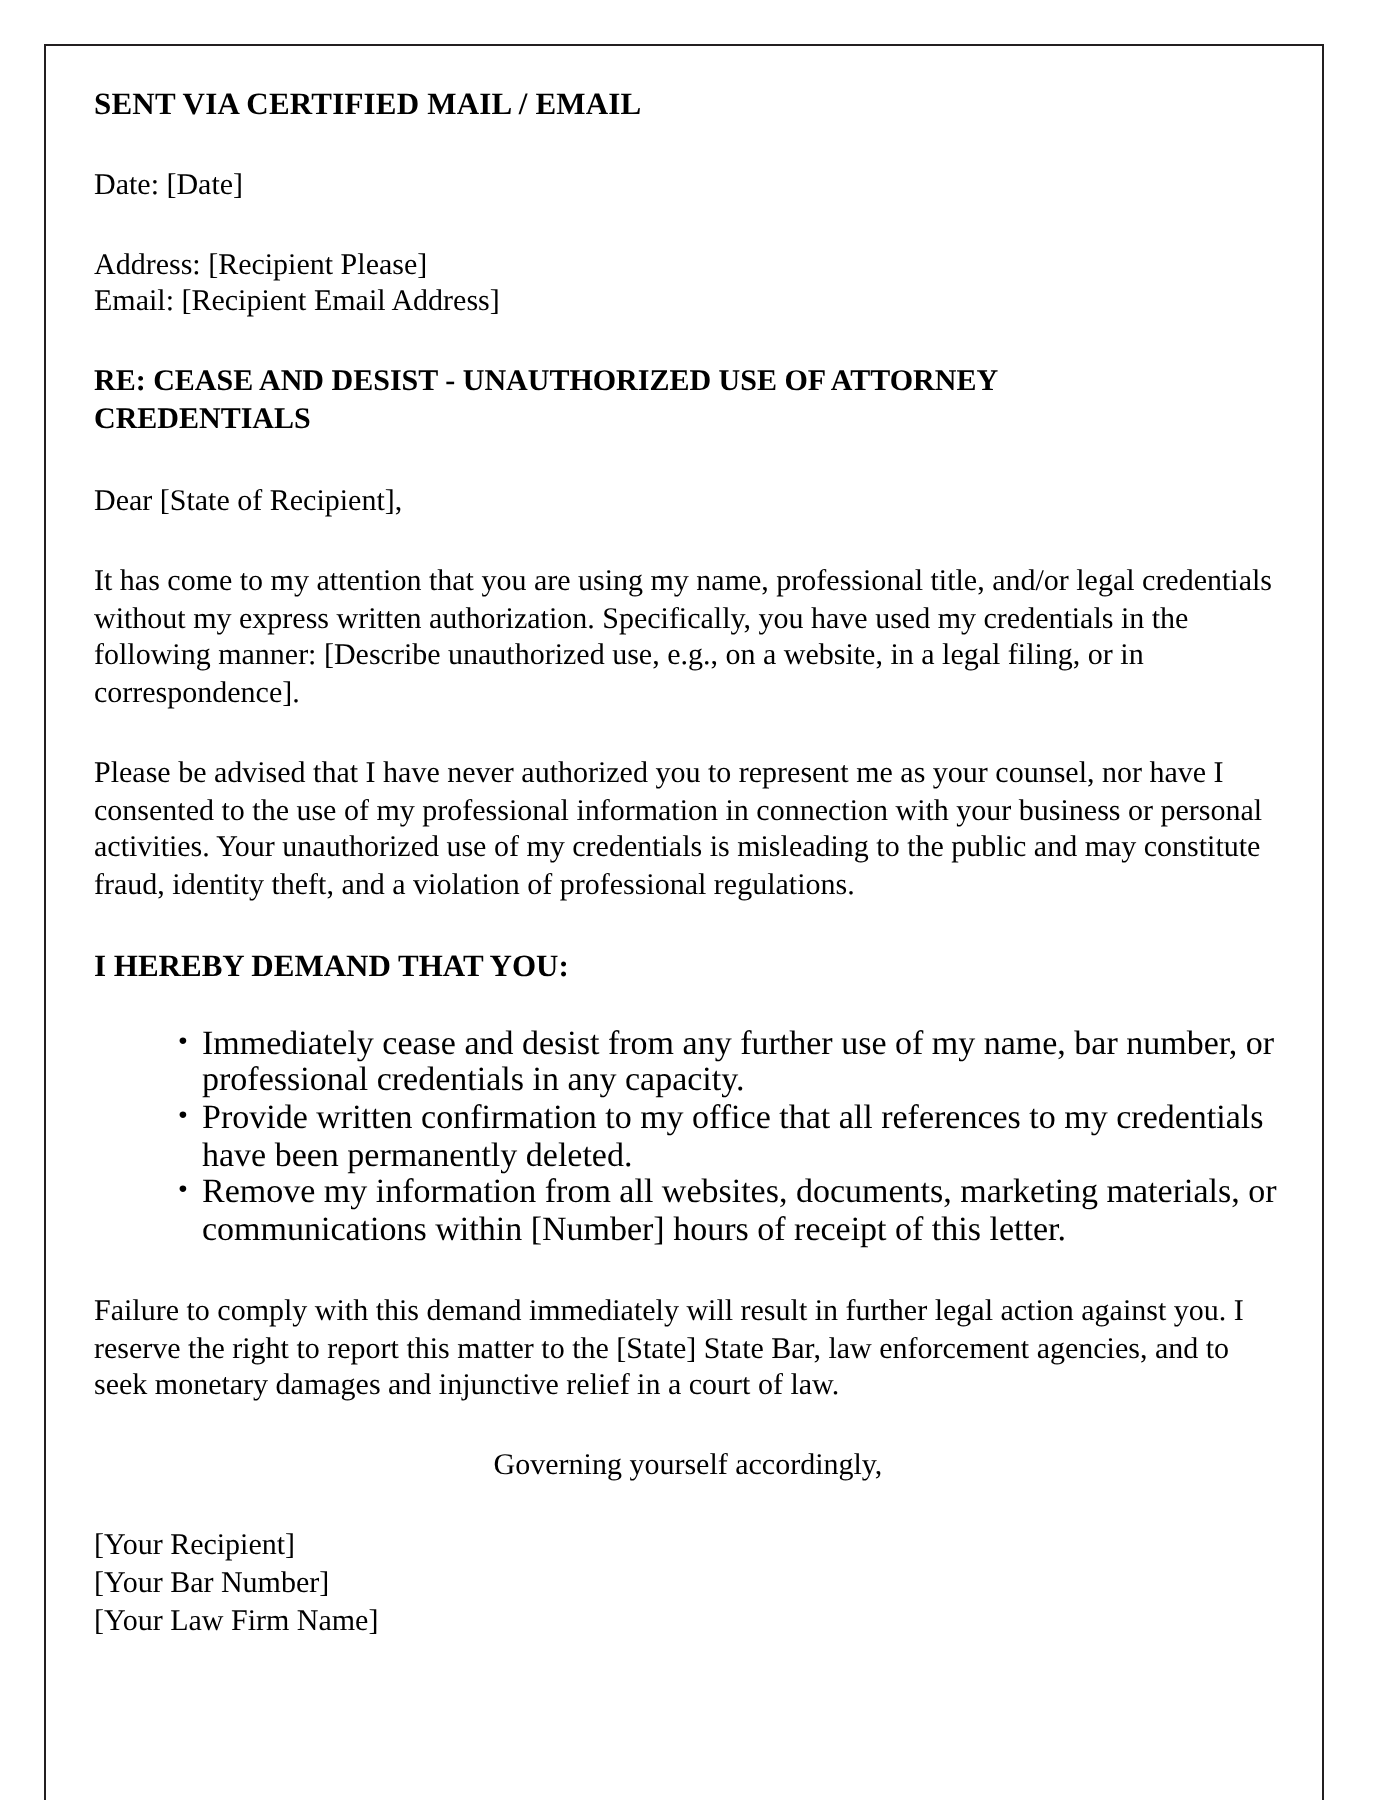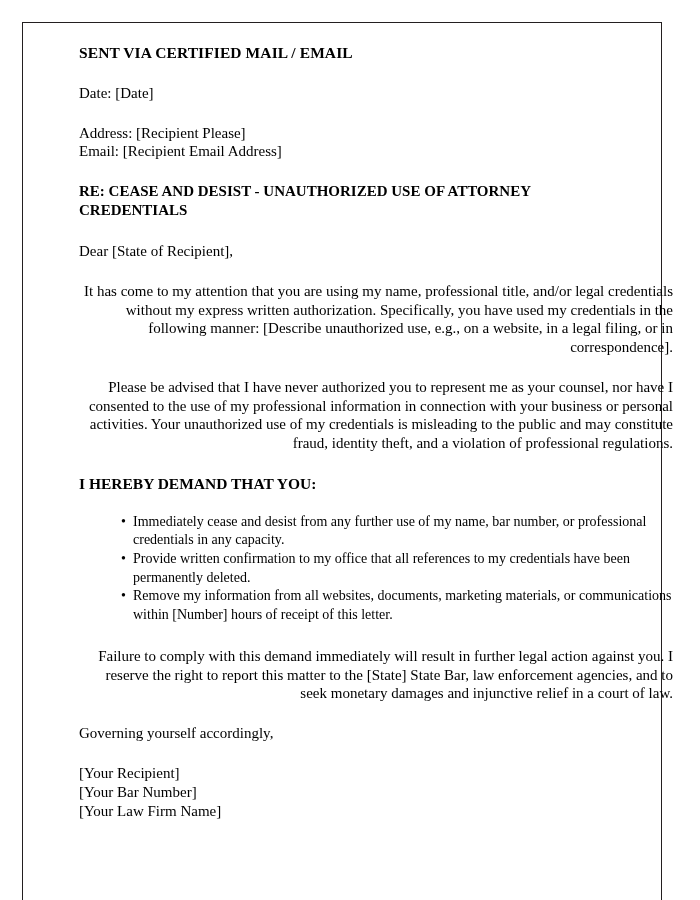--- a/index.html
+++ b/index.html
@@ -32,21 +32,20 @@
     border-left: 1.5px solid #231f20;
     border-right: 1.5px solid #231f20;
     border-bottom: none;
     box-sizing: border-box;
   }
   .page-body {
     position: absolute;
     left: 24px;
     top: 20px;
     width: 594px;
-    margin-left: 32px;
   }
   .letter-heading {
     font-weight: bold;
     font-size: 15.5px;
     line-height: 19px;
     letter-spacing: 0.1px;
     margin: 0 0 22px 0;
   }
   .block-line {
     font-size: 15px;
@@ -69,52 +68,53 @@
   }
   .salutation {
     font-size: 15px;
     line-height: 18.5px;
     margin: 0 0 22px 0;
   }
   .body-paragraph {
     font-size: 15px;
     line-height: 18.7px;
     margin: 0 0 21px 0;
-    text-align: right;
+    text-align: left;
   }
   .demand-heading {
     font-weight: bold;
     font-size: 15.5px;
     line-height: 19px;
     margin: 0 0 20px 0;
   }
   ul.demand-list {
     margin: 0 0 22px 0;
     padding: 0 0 0 42px;
     list-style: none;
   }
   ul.demand-list li {
     position: relative;
-    font-size: 14px;
+    font-size: 17px;
     line-height: 18.7px;
     margin: 0 0 0 0;
     padding-left: 12px;
   }
   ul.demand-list li::before {
     content: "\2022";
     position: absolute;
     left: 0;
     top: 0;
     font-size: 14px;
     line-height: 18.7px;
   }
   .closing-line {
     font-size: 15px;
     line-height: 18.5px;
     margin: 0 0 22px 0;
+    text-align: center;
   }
   .signature-block {
     margin: 0;
   }
   .signature-block .block-line {
     line-height: 18.6px;
   }
 </style>
 </head>
 <body>

